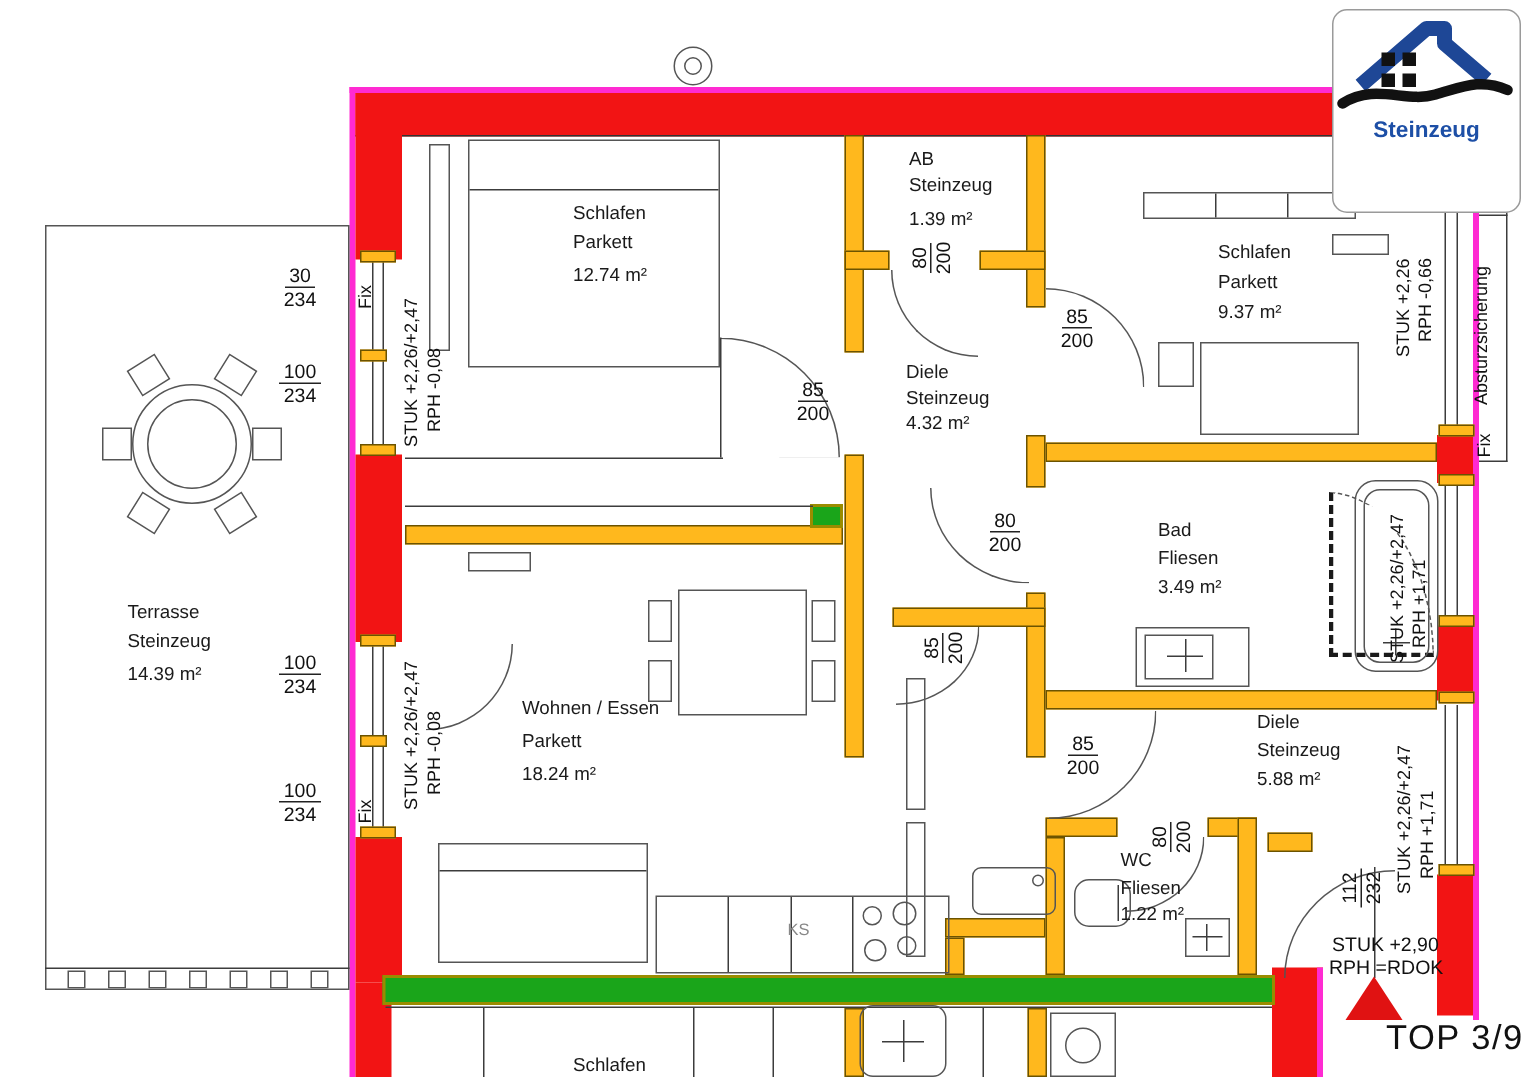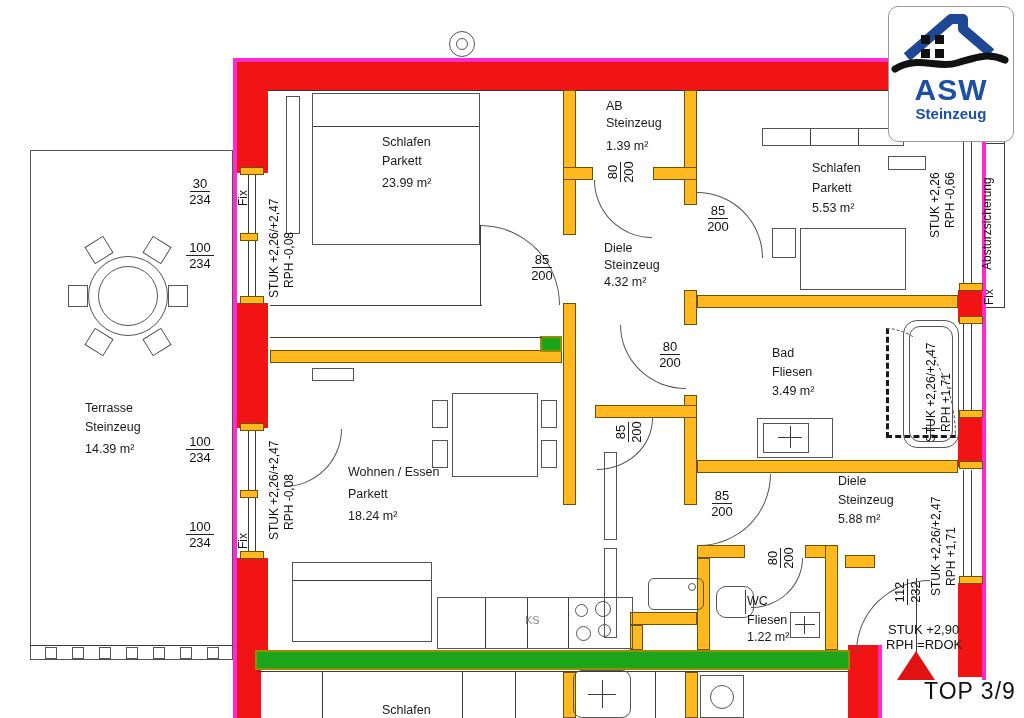--- a/index.html
+++ b/index.html
@@ -193,31 +193,31 @@
 
   <div class="abs furnt" style="left:573px;top:670px;width:58px;height:48px;border-radius:9px;"></div>
   <div class="abs line" style="left:588px;top:694px;width:28px;height:1px;"></div>
   <div class="abs line" style="left:602px;top:680px;width:1px;height:28px;"></div>
   <div class="abs furnt" style="left:700px;top:675px;width:44px;height:43px;"></div>
   <div class="abs furnt circ" style="left:710px;top:685px;width:24px;height:24px;"></div>
 
   <div class="abs room" style="left:382px;top:133px;">
     <span class="nm">Schlafen</span>
     <span class="nm">Parkett</span>
-    <span class="ar">23.99 m²</span>
+    <span class="ar">12.74 m²</span>
   </div>
   <div class="abs room" style="left:606px;top:98px;line-height:17px;">
     <span class="nm">AB</span>
     <span class="nm">Steinzeug</span>
     <span class="ar" style="margin-top:6px;">1.39 m²</span>
   </div>
   <div class="abs room" style="left:812px;top:158px;line-height:20px;">
     <span class="nm">Schlafen</span>
     <span class="nm">Parkett</span>
-    <span class="ar" style="margin-top:0;">5.53 m²</span>
+    <span class="ar" style="margin-top:0;">9.37 m²</span>
   </div>
   <div class="abs room" style="left:604px;top:240px;line-height:17px;">
     <span class="nm">Diele</span>
     <span class="nm">Steinzeug</span>
     <span class="ar" style="margin-top:0;">4.32 m²</span>
   </div>
   <div class="abs room" style="left:772px;top:344px;">
     <span class="nm">Bad</span>
     <span class="nm">Fliesen</span>
     <span class="ar" style="margin-top:0;">3.49 m²</span>
@@ -230,21 +230,21 @@
   <div class="abs room" style="left:348px;top:461px;line-height:22px;">
     <span class="nm">Wohnen / Essen</span>
     <span class="nm">Parkett</span>
     <span class="ar" style="margin-top:0;">18.24 m²</span>
   </div>
   <div class="abs room" style="left:838px;top:472px;">
     <span class="nm">Diele</span>
     <span class="nm">Steinzeug</span>
     <span class="ar" style="margin-top:0;">5.88 m²</span>
   </div>
-  <div class="abs room" style="left:747px;top:564px;margin-top:28px;">
+  <div class="abs room" style="left:747px;top:564px;">
     <span class="nm">WC</span>
     <span class="nm">Fliesen</span>
     <span class="ar" style="margin-top:-2px;">1.22 m²</span>
   </div>
   <div class="abs room" style="left:382px;top:701px;">
     <span class="nm">Schlafen</span>
   </div>
 
   <div class="abs dim" style="left:172px;top:176px;width:56px;">
     <span class="n">30</span><span class="d">234</span>
@@ -316,17 +316,16 @@
 
   <div id="logo">
     <svg width="120" height="66" viewBox="0 0 120 66">
       <path d="M16 50 L60 12 L72 12 L72 22 L100 46" fill="none" stroke="#1e4796" stroke-width="10" stroke-linejoin="round"></path>
       <rect x="30" y="28" width="9" height="9" fill="#111"></rect>
       <rect x="44" y="28" width="9" height="9" fill="#111"></rect>
       <rect x="30" y="42" width="9" height="9" fill="#111"></rect>
       <rect x="44" y="42" width="9" height="9" fill="#111"></rect>
       <path d="M4 62 C26 48 46 62 66 56 C84 51 96 45 114 53" fill="none" stroke="#111" stroke-width="7" stroke-linecap="round"></path>
     </svg>
-    <div class="abbr">ASW</div>
     <div class="nm">Steinzeug</div>
   </div>
 
 </div>
 
 </body></html>

